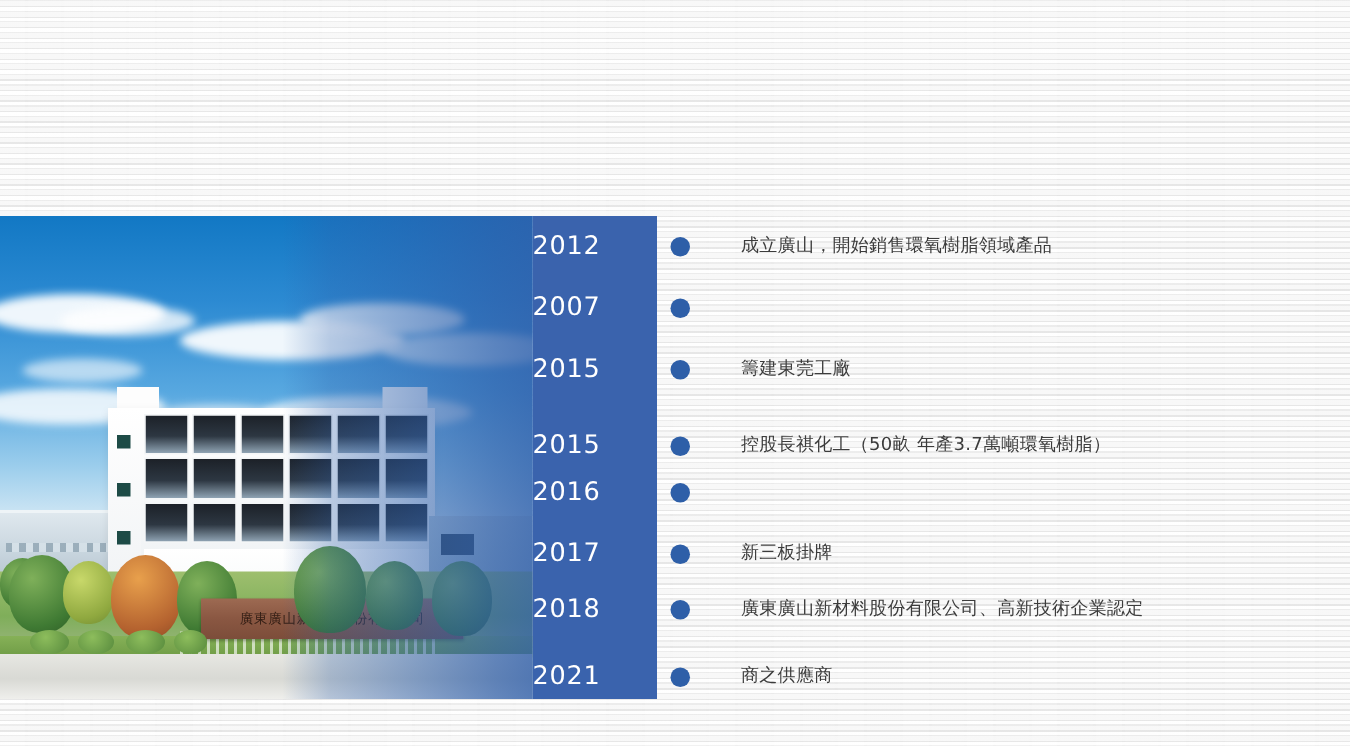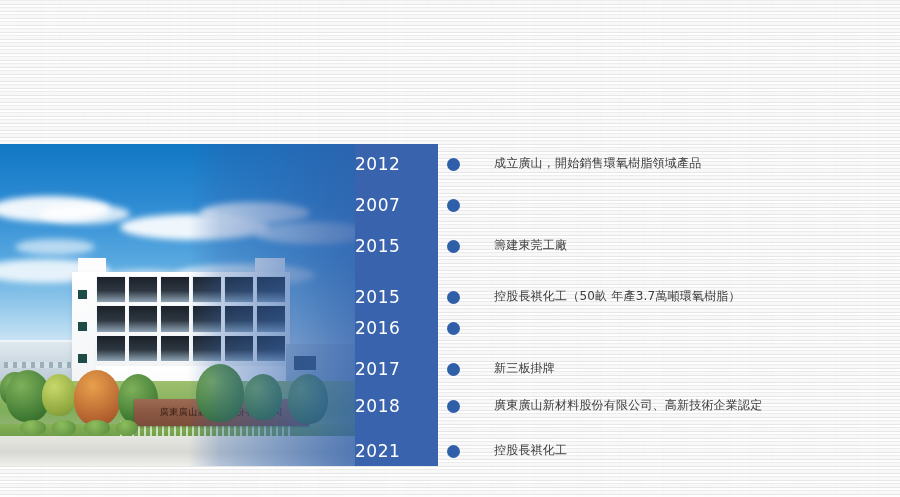--- a/index.html
+++ b/index.html
@@ -459,17 +459,17 @@
 
     <div class="row" style="top:242px">
       <div class="year">2018</div>
       <div class="bullet"></div>
       <div class="desc">廣東廣山新材料股份有限公司、高新技術企業認定</div>
     </div>
 
     <div class="row" style="top:287px">
       <div class="year">2021</div>
       <div class="bullet"></div>
-      <div class="desc">控股長祺化工</div>
+      <div class="desc">商之供應商</div>
     </div>
 
   </div>
 </div>
 
 </body></html>

